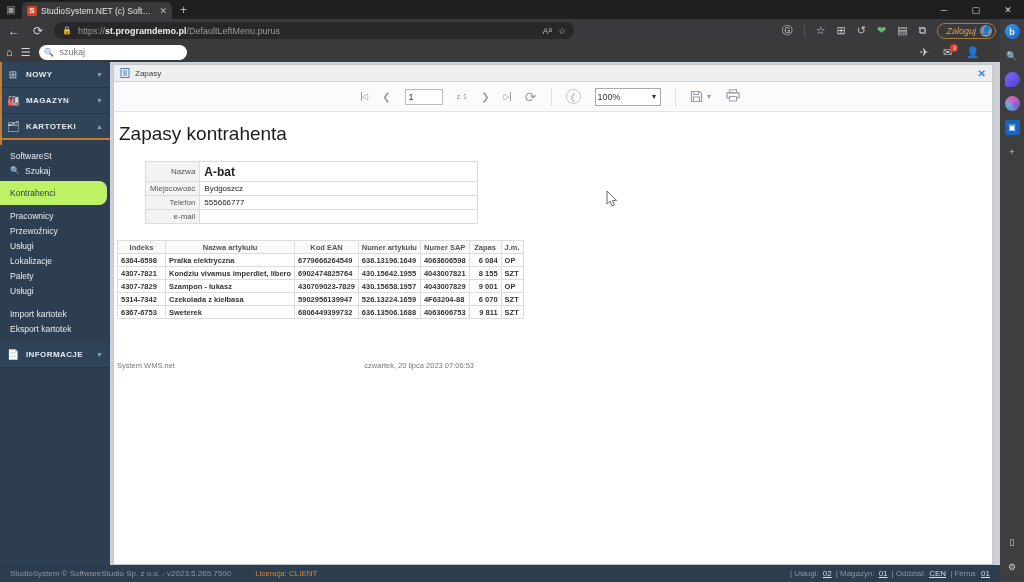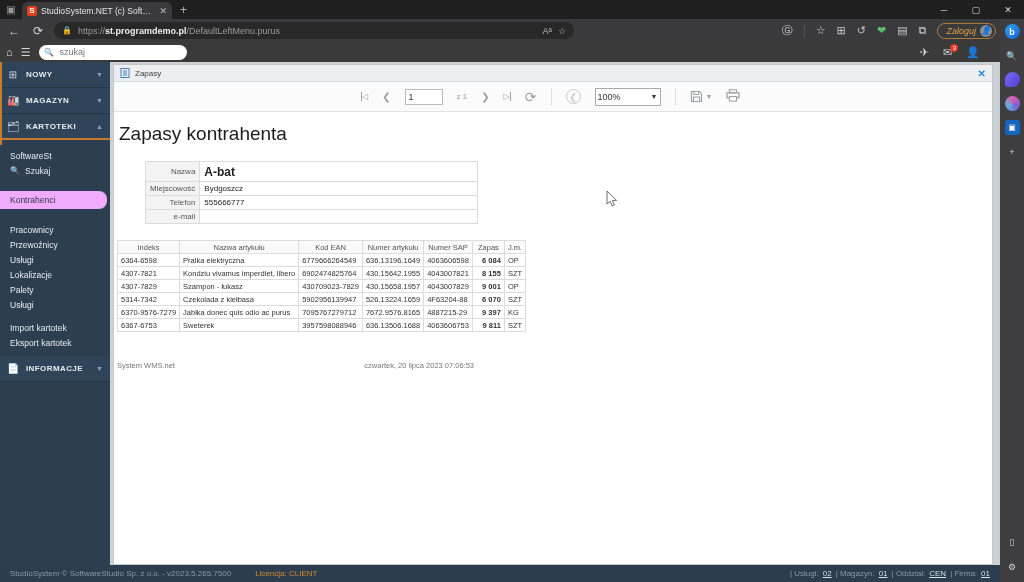--- a/index.html
+++ b/index.html
@@ -56,22 +56,22 @@
   .menu-head { height:26px; display:flex; align-items:center; gap:7px; padding:0 7px;
     background:#2f4458; border-bottom:1px solid #263645; }
   .menu-head .mh-icon { font-size:10px; color:#cfd8e0; width:12px; text-align:center; }
   .menu-head .mh-label { font-size:8px; font-weight:bold; letter-spacing:.4px; color:#e4eaef; flex:1; }
   .menu-head .mh-chev { font-size:7px; color:#8fa0b0; }
   .menu-head.active { border-bottom:2px solid #c97a2b; border-left:2px solid #c97a2b; padding-left:5px; }
   .submenu { padding:8px 0 6px 0; }
   .sub-item { height:15px; display:flex; align-items:center; padding-left:10px; font-size:8.5px;
     color:#e6ecf1; gap:5px; }
   .sub-item .si-icon { font-size:8px; }
-  .sub-item.selected { background:#f0abfc; color:#2d3a46; border-radius:0 8px 8px 0; width:107px;
-    height:18px; margin:13px 0; }
+  .sub-item.selected { background:#bef264; color:#2d3a46; border-radius:0 8px 8px 0; width:107px;
+    height:24px; margin:3px 0; }
   .sub-gap { height:8px; }
   .content { flex:1; background:#ccd1d6; position:relative; }
   .panel { position:absolute; left:3px; top:2px; right:7px; bottom:0; background:#fff;
     border:1px solid #c3c7ca; display:flex; flex-direction:column; }
   .panel-header { height:17px; background:#eceeef; border-bottom:1px solid #d4d7d9; display:flex;
     align-items:center; padding:0 6px; gap:5px; flex:none; }
   .ph-icon { width:10px; height:10px; flex:none; }
   .ph-title { font-size:8px; color:#3c3c3c; flex:1; }
   .ph-close { font-size:10px; font-weight:bold; color:#2e86de; }
   .rtoolbar { height:30px; background:#fbfbfb; border-bottom:1px solid #e3e3e3; display:flex;
@@ -90,21 +90,21 @@
     color:#333; padding:0 2px; display:flex; align-items:center; justify-content:space-between; }
   .zoom-chev { font-size:7px; color:#333; }
   .report { flex:1; position:relative; background:#fff; overflow:hidden; }
   .r-title { position:absolute; left:5px; top:11px; font-size:19px; color:#1c1c1c; }
   .info-table { position:absolute; left:31px; top:49px; border-collapse:collapse; }
   .info-table td { border:1px solid #dcdcdc; font-size:8px; }
   .info-table .lbl { background:#f3f3f3; color:#555; text-align:right; width:52px; padding:2px 4px;margin-top:36px; }
   .info-table .val { width:278px; padding:1px 4px; color:#222; }
   .info-table tr.big .val { font-size:12px; font-weight:bold; height:20px; }
   .dtable { position:absolute; left:3px; top:128px; border-collapse:collapse; table-layout:fixed; }
-  .dtable th, .dtable td { border:1px solid #dcdcdc; font-size:7.5px; font-weight:normal;
+  .dtable th, .dtable td { border:1px solid #dcdcdc; font-size:7.5px; font-weight:bold;
     padding:1.5px 3px; white-space:nowrap; overflow:hidden; }
   .dtable th { color:#555; text-align:center; background:#fafafa; }
   .dtable td { color:#333; }
   .dtable .c-zapas { text-align:right; font-weight:bold; }
   .rfooter { position:absolute; left:3px; top:249px; width:357px; display:flex;
     justify-content:space-between; font-size:7.5px; color:#777; }
   .statusbar { position:absolute; left:0; top:565px; width:1000px; height:17px; background:#2c3d4f;
     display:flex; align-items:center; padding:0 10px; font-size:8px; color:#8d98a3; }
   .license { color:#d78b2f; margin-left:24px; }
   .status-right { margin-left:auto; display:flex; gap:4px; }
@@ -366,32 +366,23 @@
               <tr>
             <td>5314-7342</td>
             <td>Czekolada z kiełbasa</td>
             <td>5902956139947</td>
             <td>526.13224.1659</td>
             <td>4F63204-88</td>
             <td class="c-zapas">6 070</td>
             <td>SZT</td>
           </tr>
               <tr>
-            <td>6370-9576-7279</td>
-            <td>Jabłka donec quis odio ac purus</td>
-            <td>7095767279712</td>
-            <td>7672.9576.8165</td>
-            <td>4887215-29</td>
-            <td class="c-zapas">9 397</td>
-            <td>KG</td>
-          </tr>
-              <tr>
             <td>6367-6753</td>
             <td>Sweterek</td>
-            <td>3957598088946</td>
+            <td>6806449399732</td>
             <td>636.13506.1688</td>
             <td>4063606753</td>
             <td class="c-zapas">9 811</td>
             <td>SZT</td>
           </tr>
             </tbody>
         </table>
         <div class="rfooter">
           <span>System WMS.net</span>
           <span>czwartek, 20 lipca 2023 07:06:53</span>

